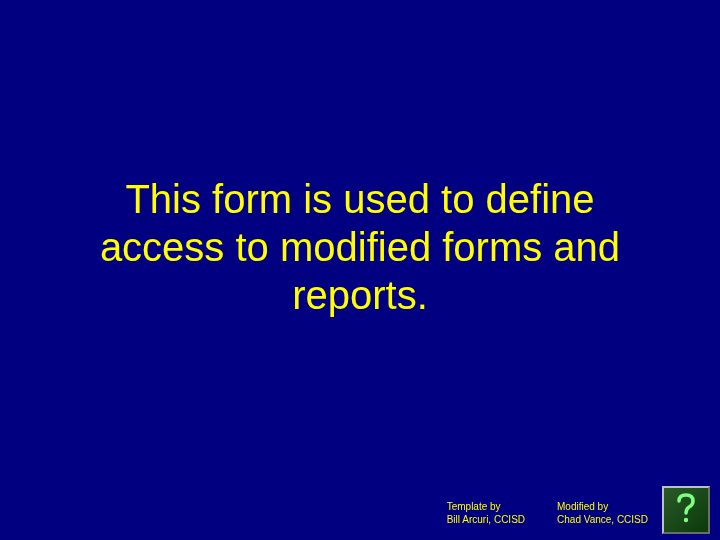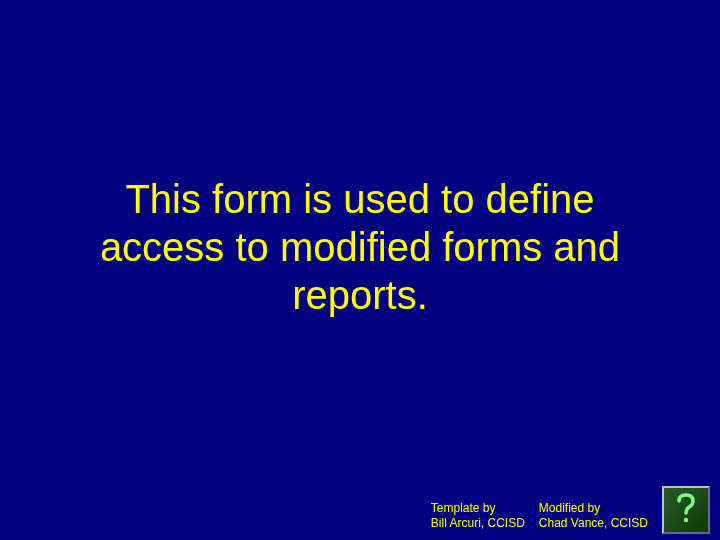--- a/index.html
+++ b/index.html
@@ -21,26 +21,26 @@
       left: 0;
       right: 0;
       text-align: center;
       color: #ffff00;
       font-size: 40px;
       line-height: 1.2;
       padding: 0 67px;
     }
     .footer-credits {
       position: absolute;
-      bottom: 8px;
+      bottom: 14px;
       right: 72px;
       display: flex;
-      gap: 14px;
+      gap: 32px;
       color: #ffff00;
-      font-size: 12px;
+      font-size: 10px;
       line-height: 1.3;
     }
     .credit-col {
       display: flex;
       flex-direction: column;
     }
     .help-icon-box {
       position: absolute;
       bottom: 6px;
       right: 10px;

